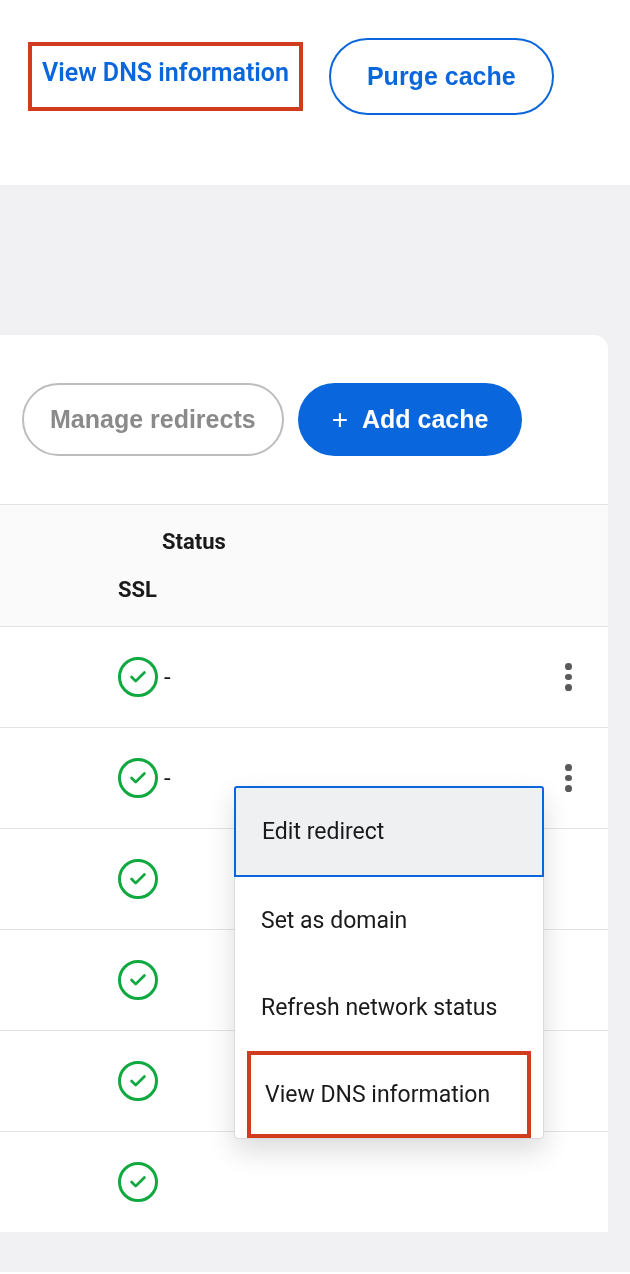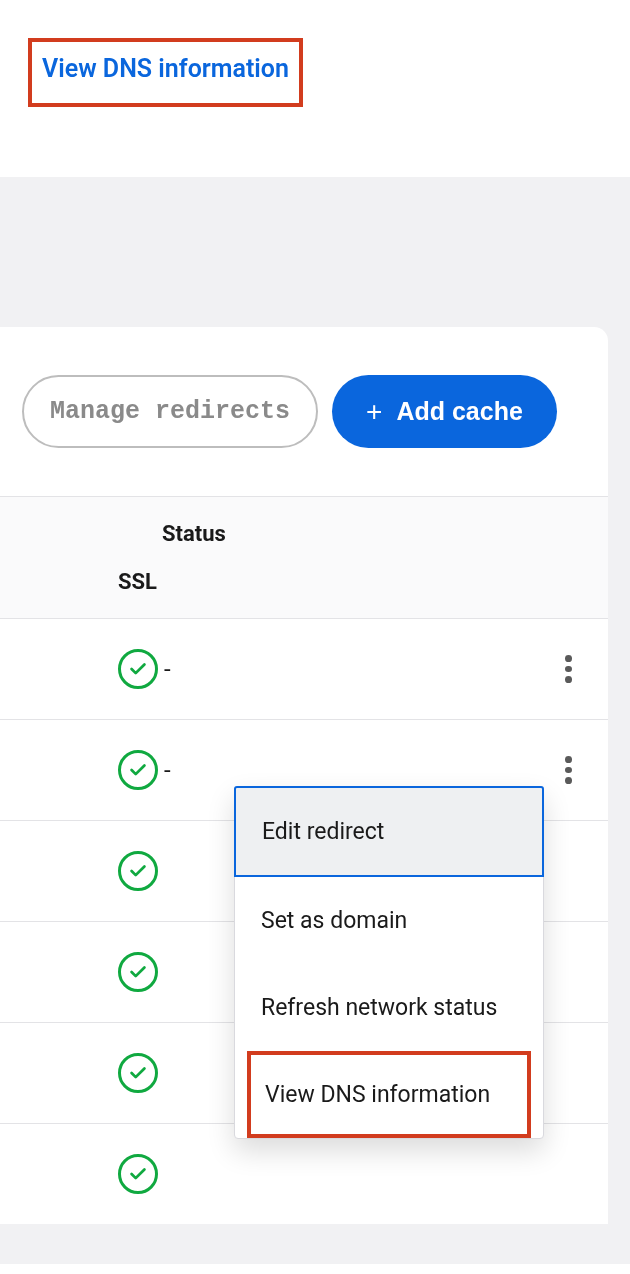--- a/index.html
+++ b/index.html
@@ -61,21 +61,20 @@
     }
 
     .manage-btn {
       border: 2px solid #bdbdbd;
       border-radius: 40px;
       padding: 20px 26px;
       color: #8a8a8a;
       font-size: 25px;
       font-weight: 600;
       background: #fff;
-      font-family: Liberation Mono, monospace;
     }
 
     .primary-btn {
       background: #0a66dd;
       border-radius: 40px;
       padding: 20px 34px;
       color: #fff;
       font-size: 25px;
       font-weight: 700;
       display: flex;
@@ -163,20 +162,21 @@
       margin-top: 6px;
     }
   </style>
 </head>
 <body>
 
 <div class="top-buttons">
   <div class="link-highlight-box">
     <a href="#">View DNS information</a>
   </div>
+  <button class="outline-pill">Purge cache</button>
 </div>
 
 <div class="gray-section">
   <div class="card">
 
     <div class="card-header-buttons">
       <button class="manage-btn">Manage redirects</button>
       <button class="primary-btn">
         <span class="plus">+</span>
         <span>Add cache</span>

